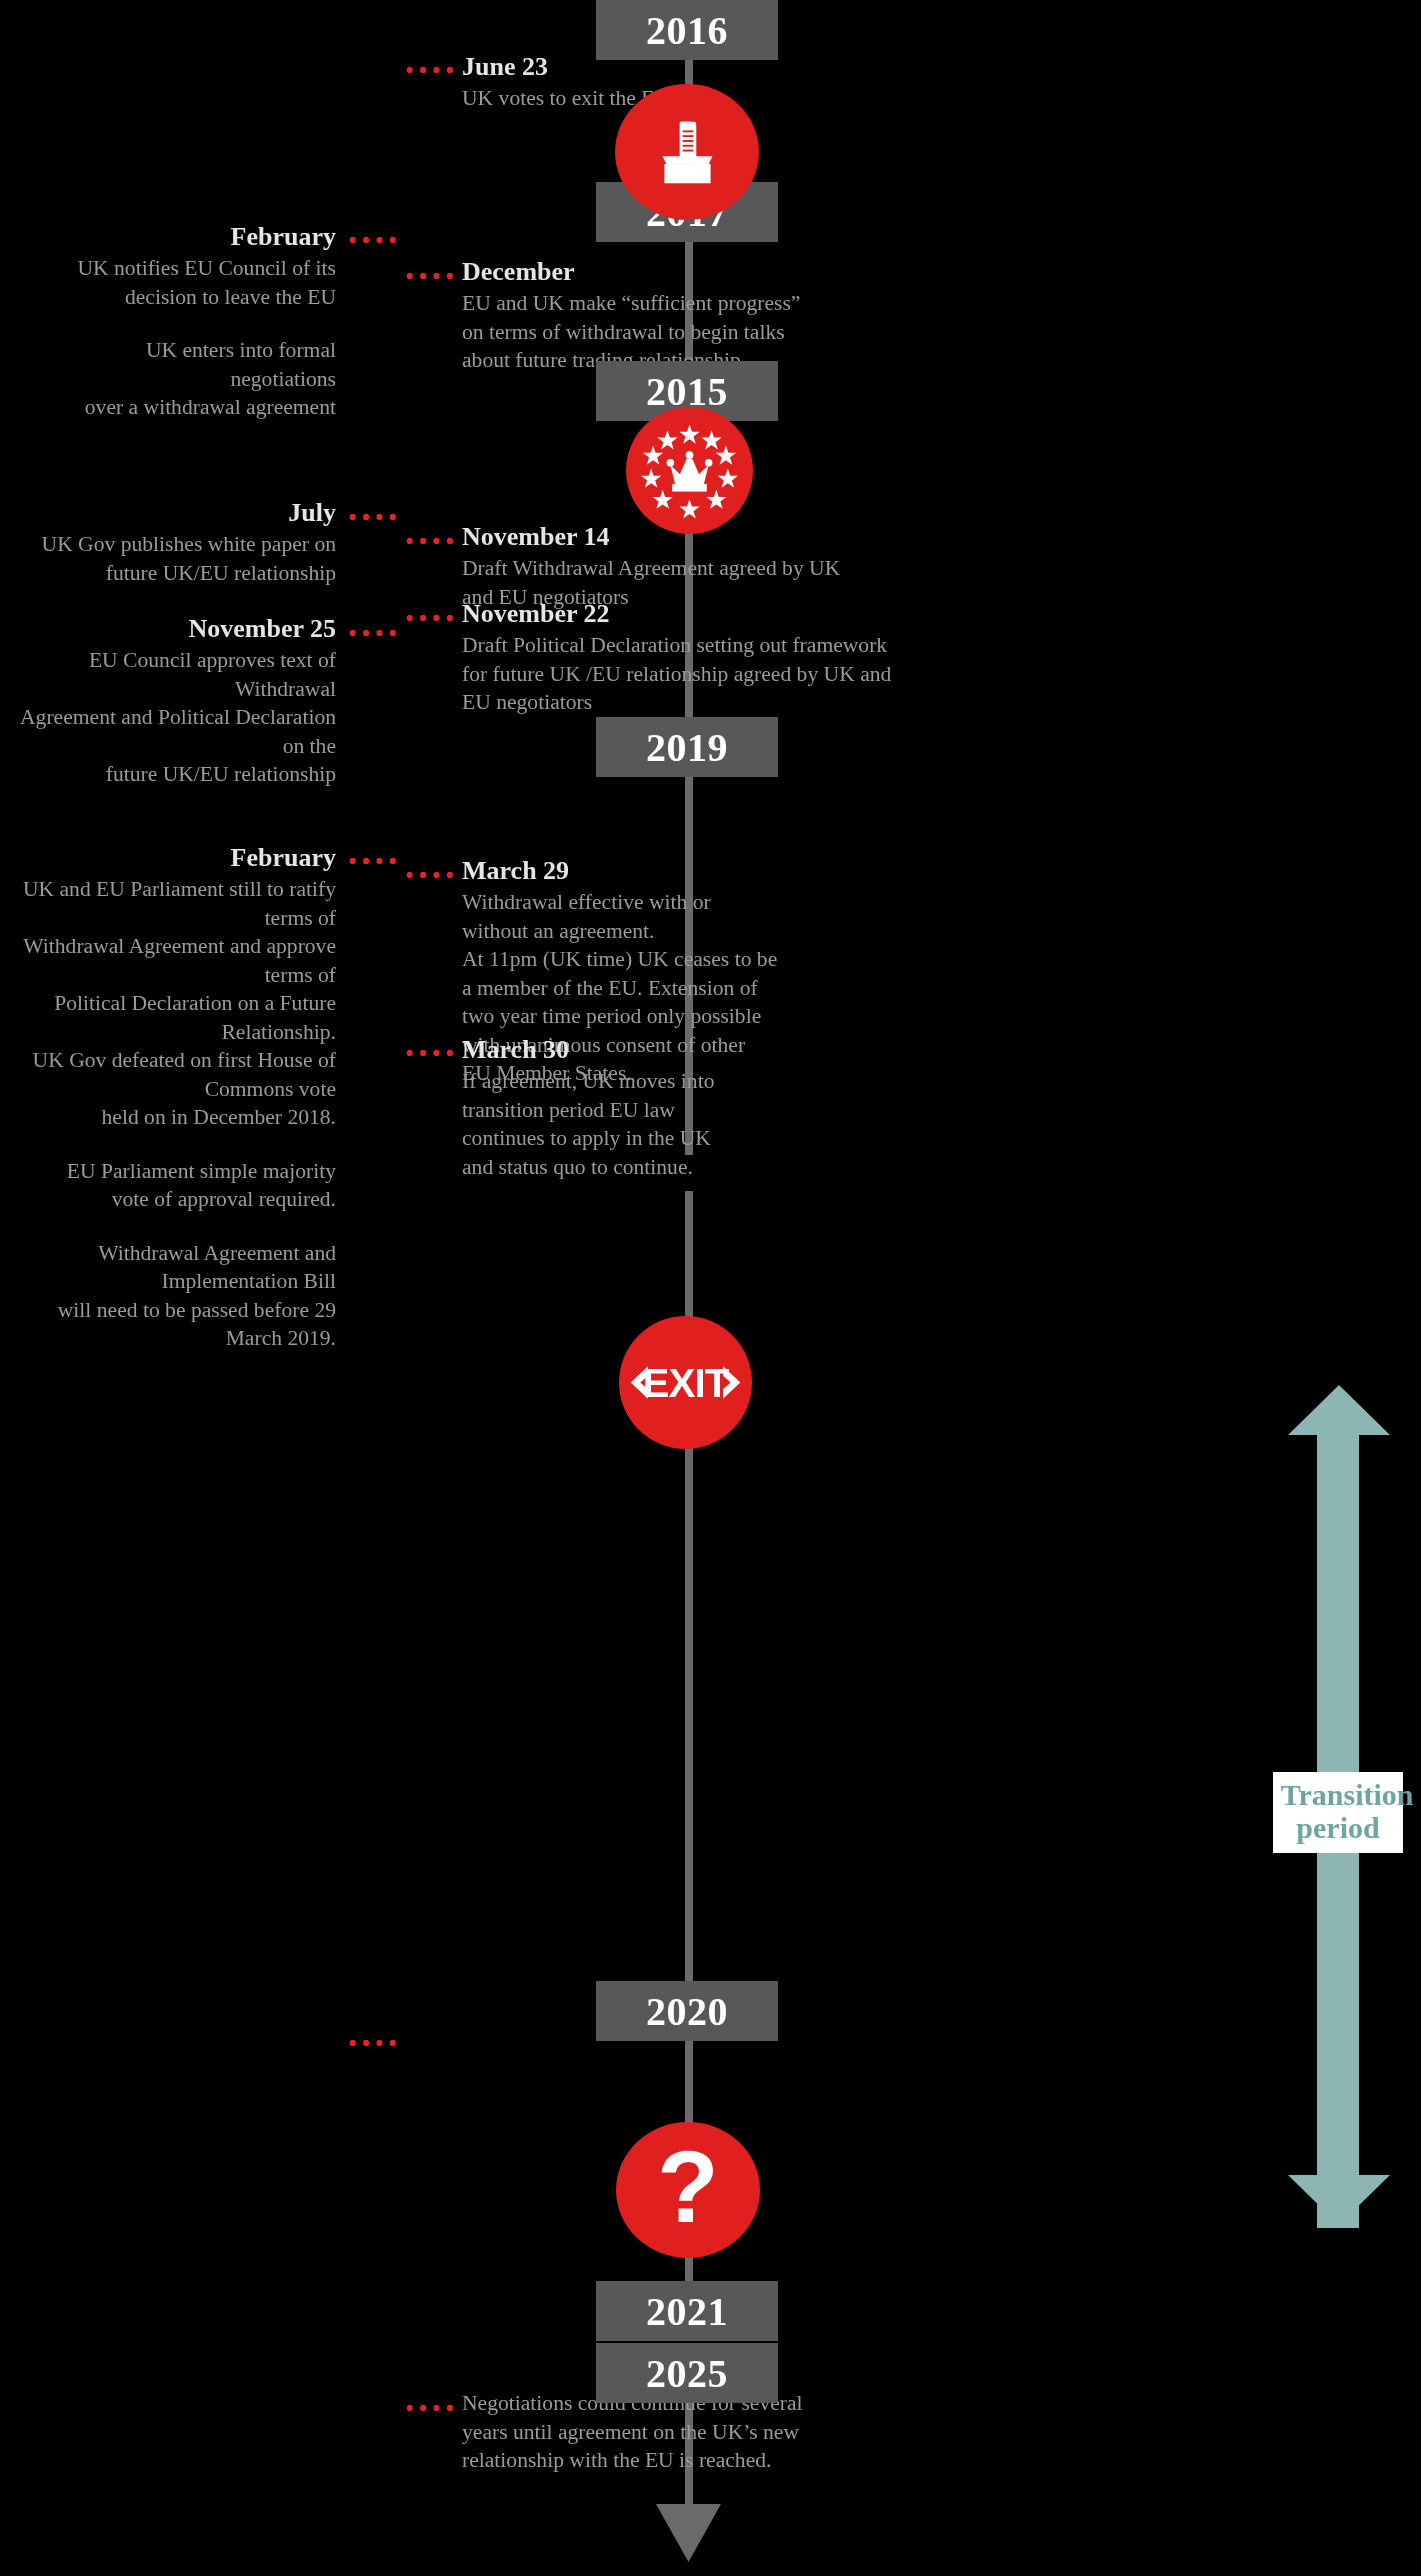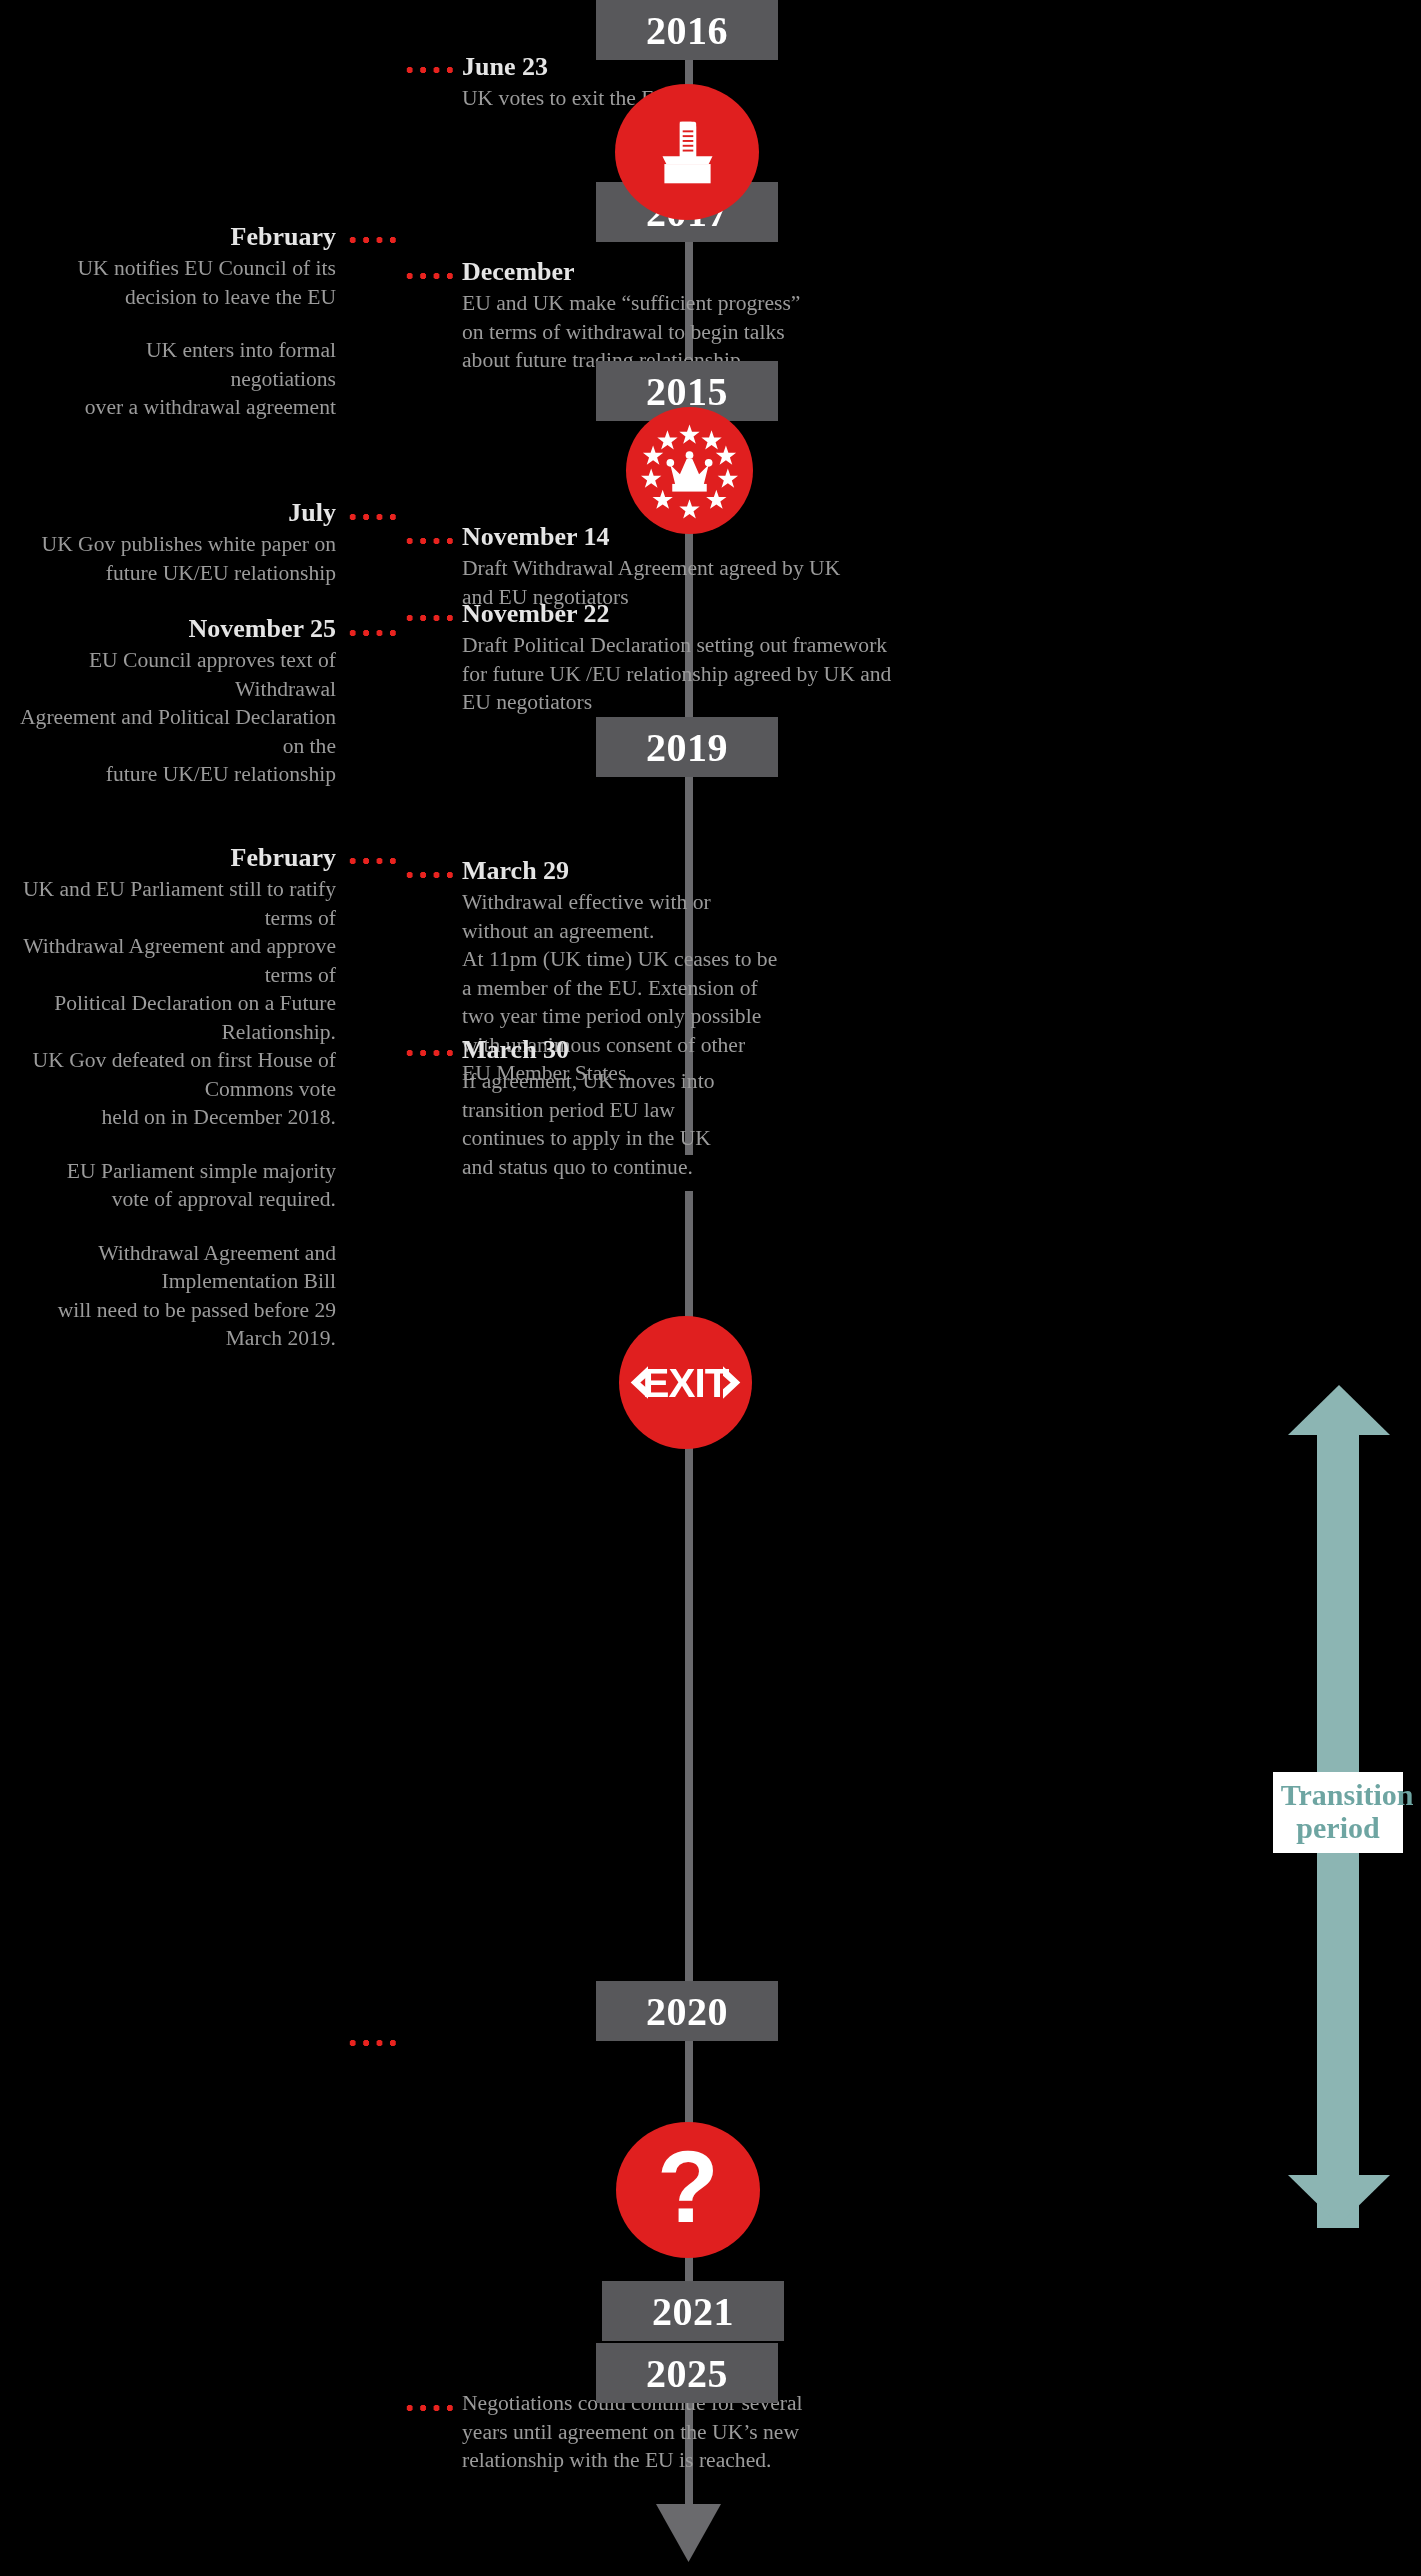--- a/index.html
+++ b/index.html
@@ -141,21 +141,21 @@
   </div>
   <div class="year-badge" style="top:361px;">
     <span>2015</span>
   </div>
   <div class="year-badge" style="top:717px;">
     <span>2019</span>
   </div>
   <div class="year-badge" style="top:1981px;">
     <span>2020</span>
   </div>
-  <div class="year-badge" style="top:2281px;margin-left:6px;">
+  <div class="year-badge" style="top:2281px;">
     <span>2021</span>
   </div>
   <div class="year-badge" style="top:2343px;">
     <span>2025</span>
   </div>
 
   <div class="medallion oval" style="left:615px;top:84px;width:144px;height:136px;">
     <svg class="ballot-svg" width="77" height="77" viewBox="0 0 80 80" aria-hidden="true">
       <rect x="16" y="52" width="48" height="20" fill="#fff"></rect>
       <path d="M14 44 L66 44 L62 52 L18 52 Z" fill="#fff"></path>

